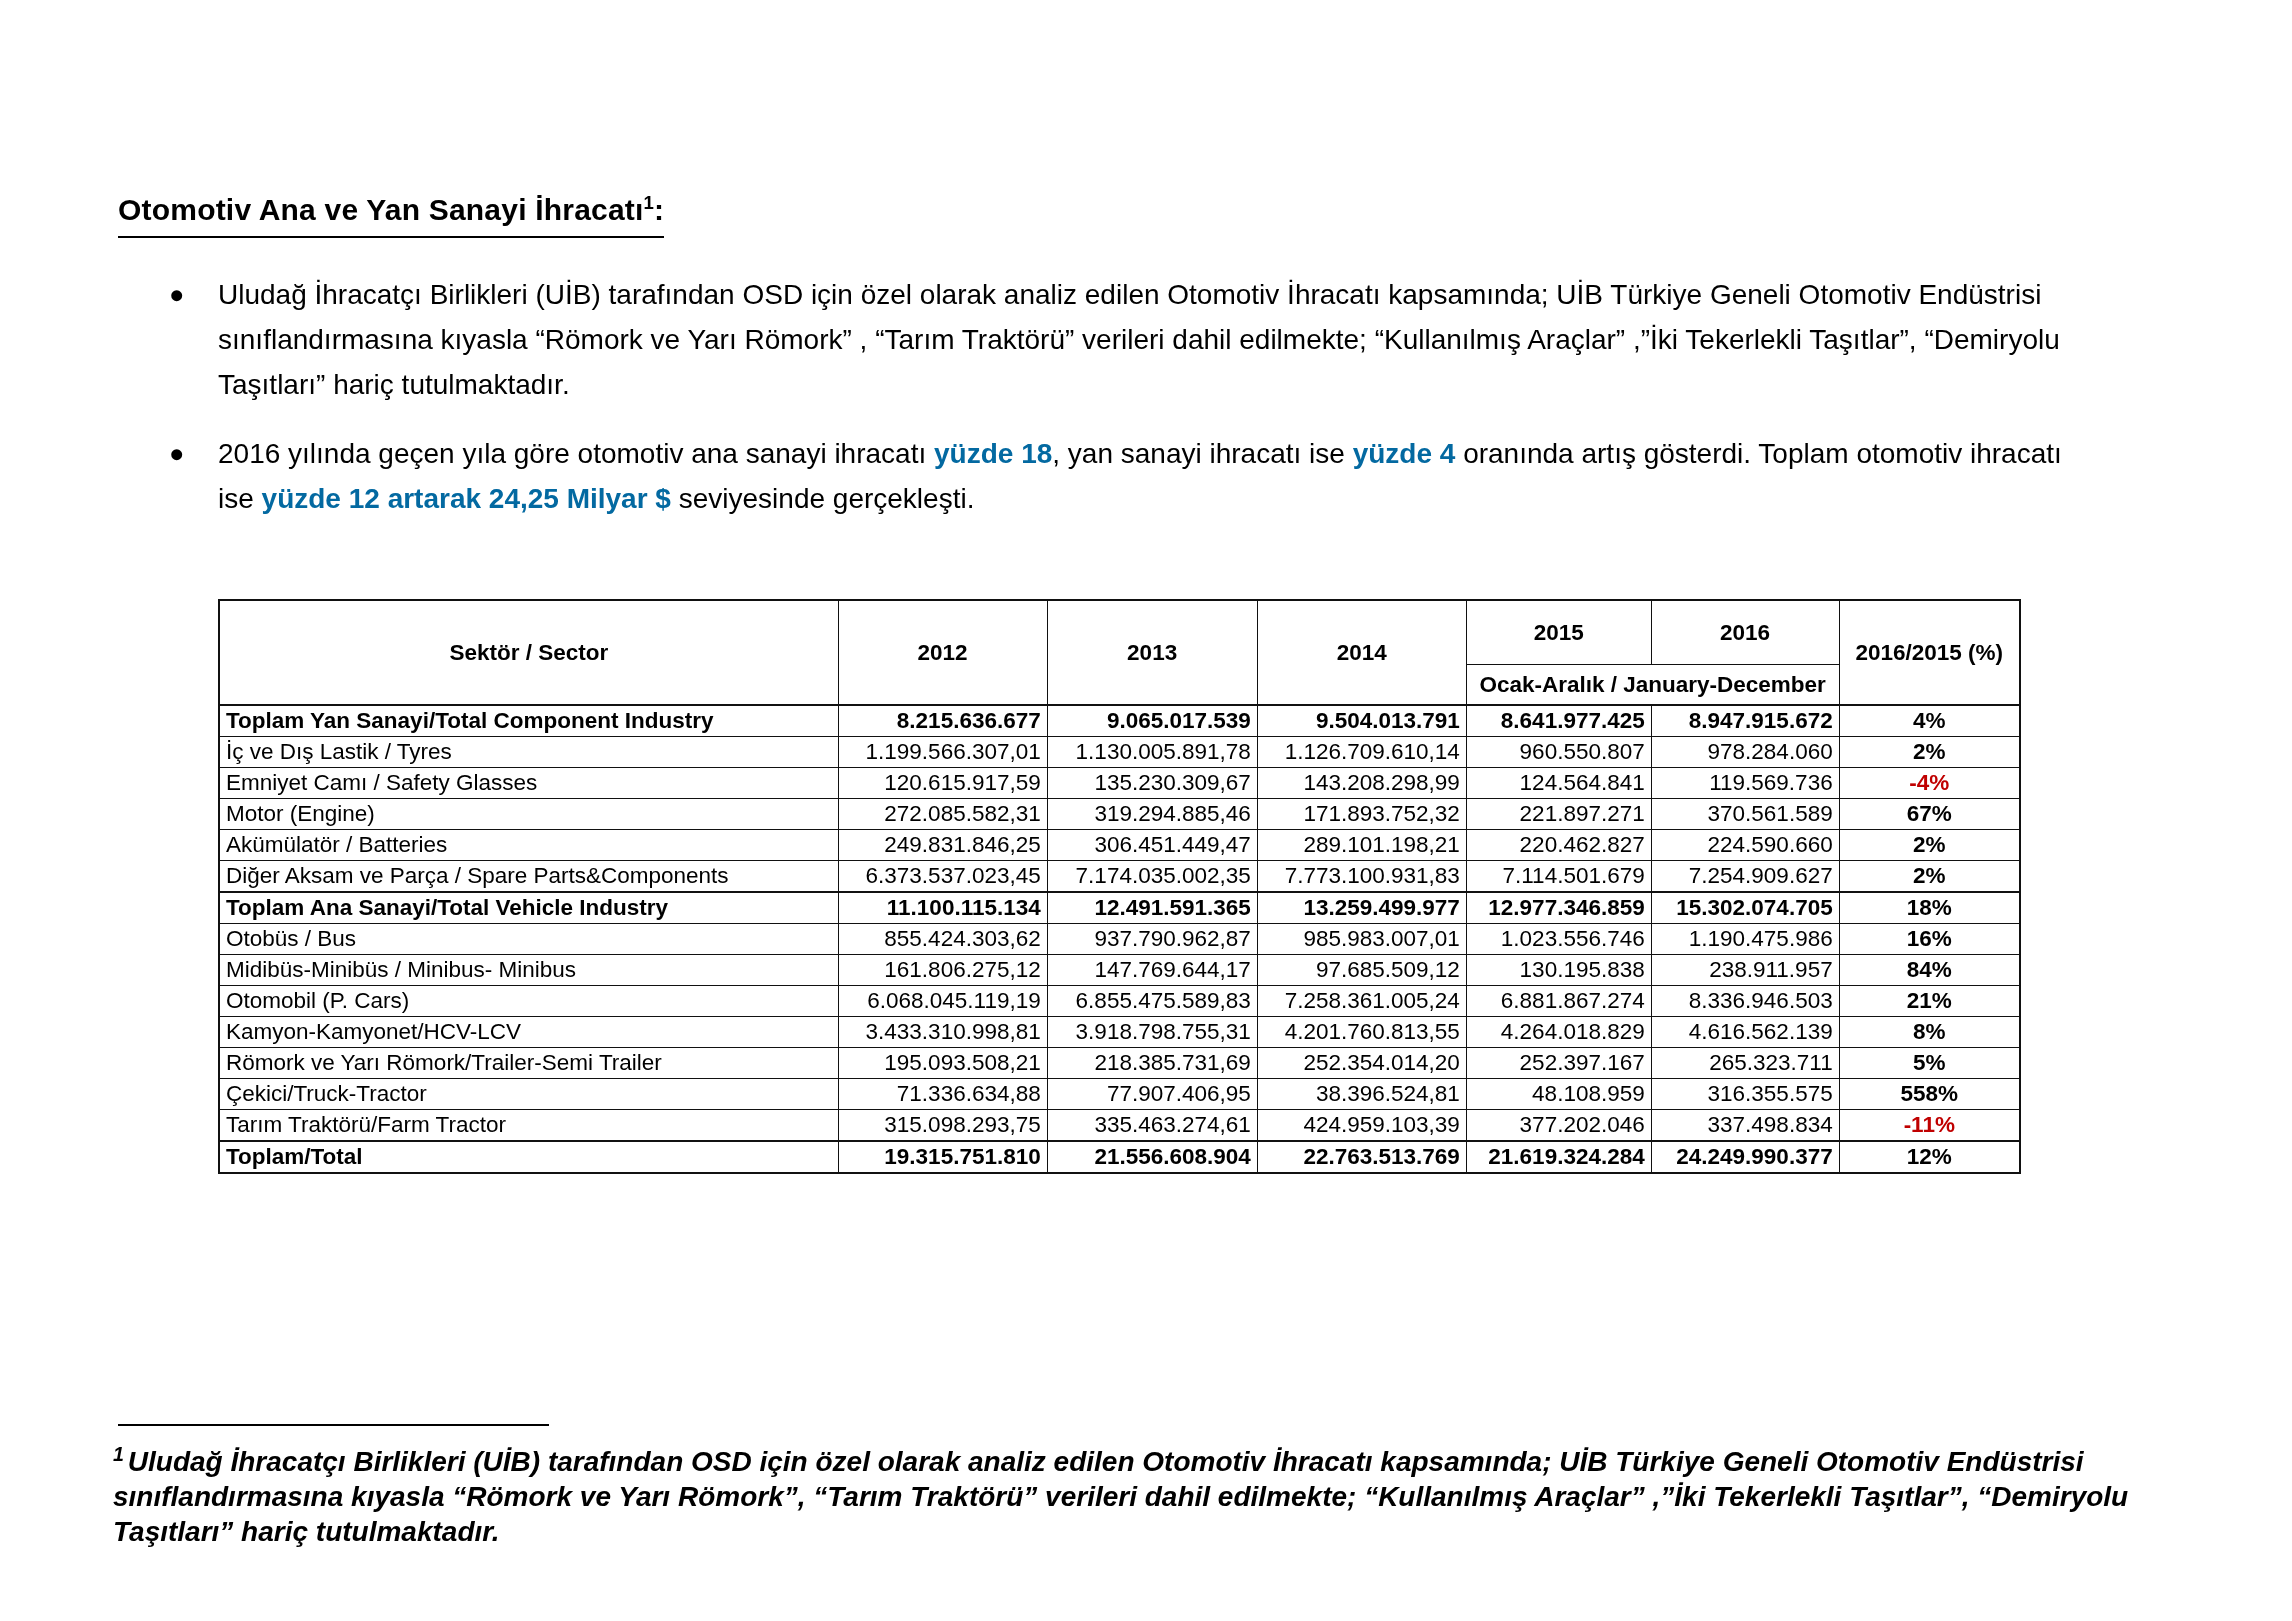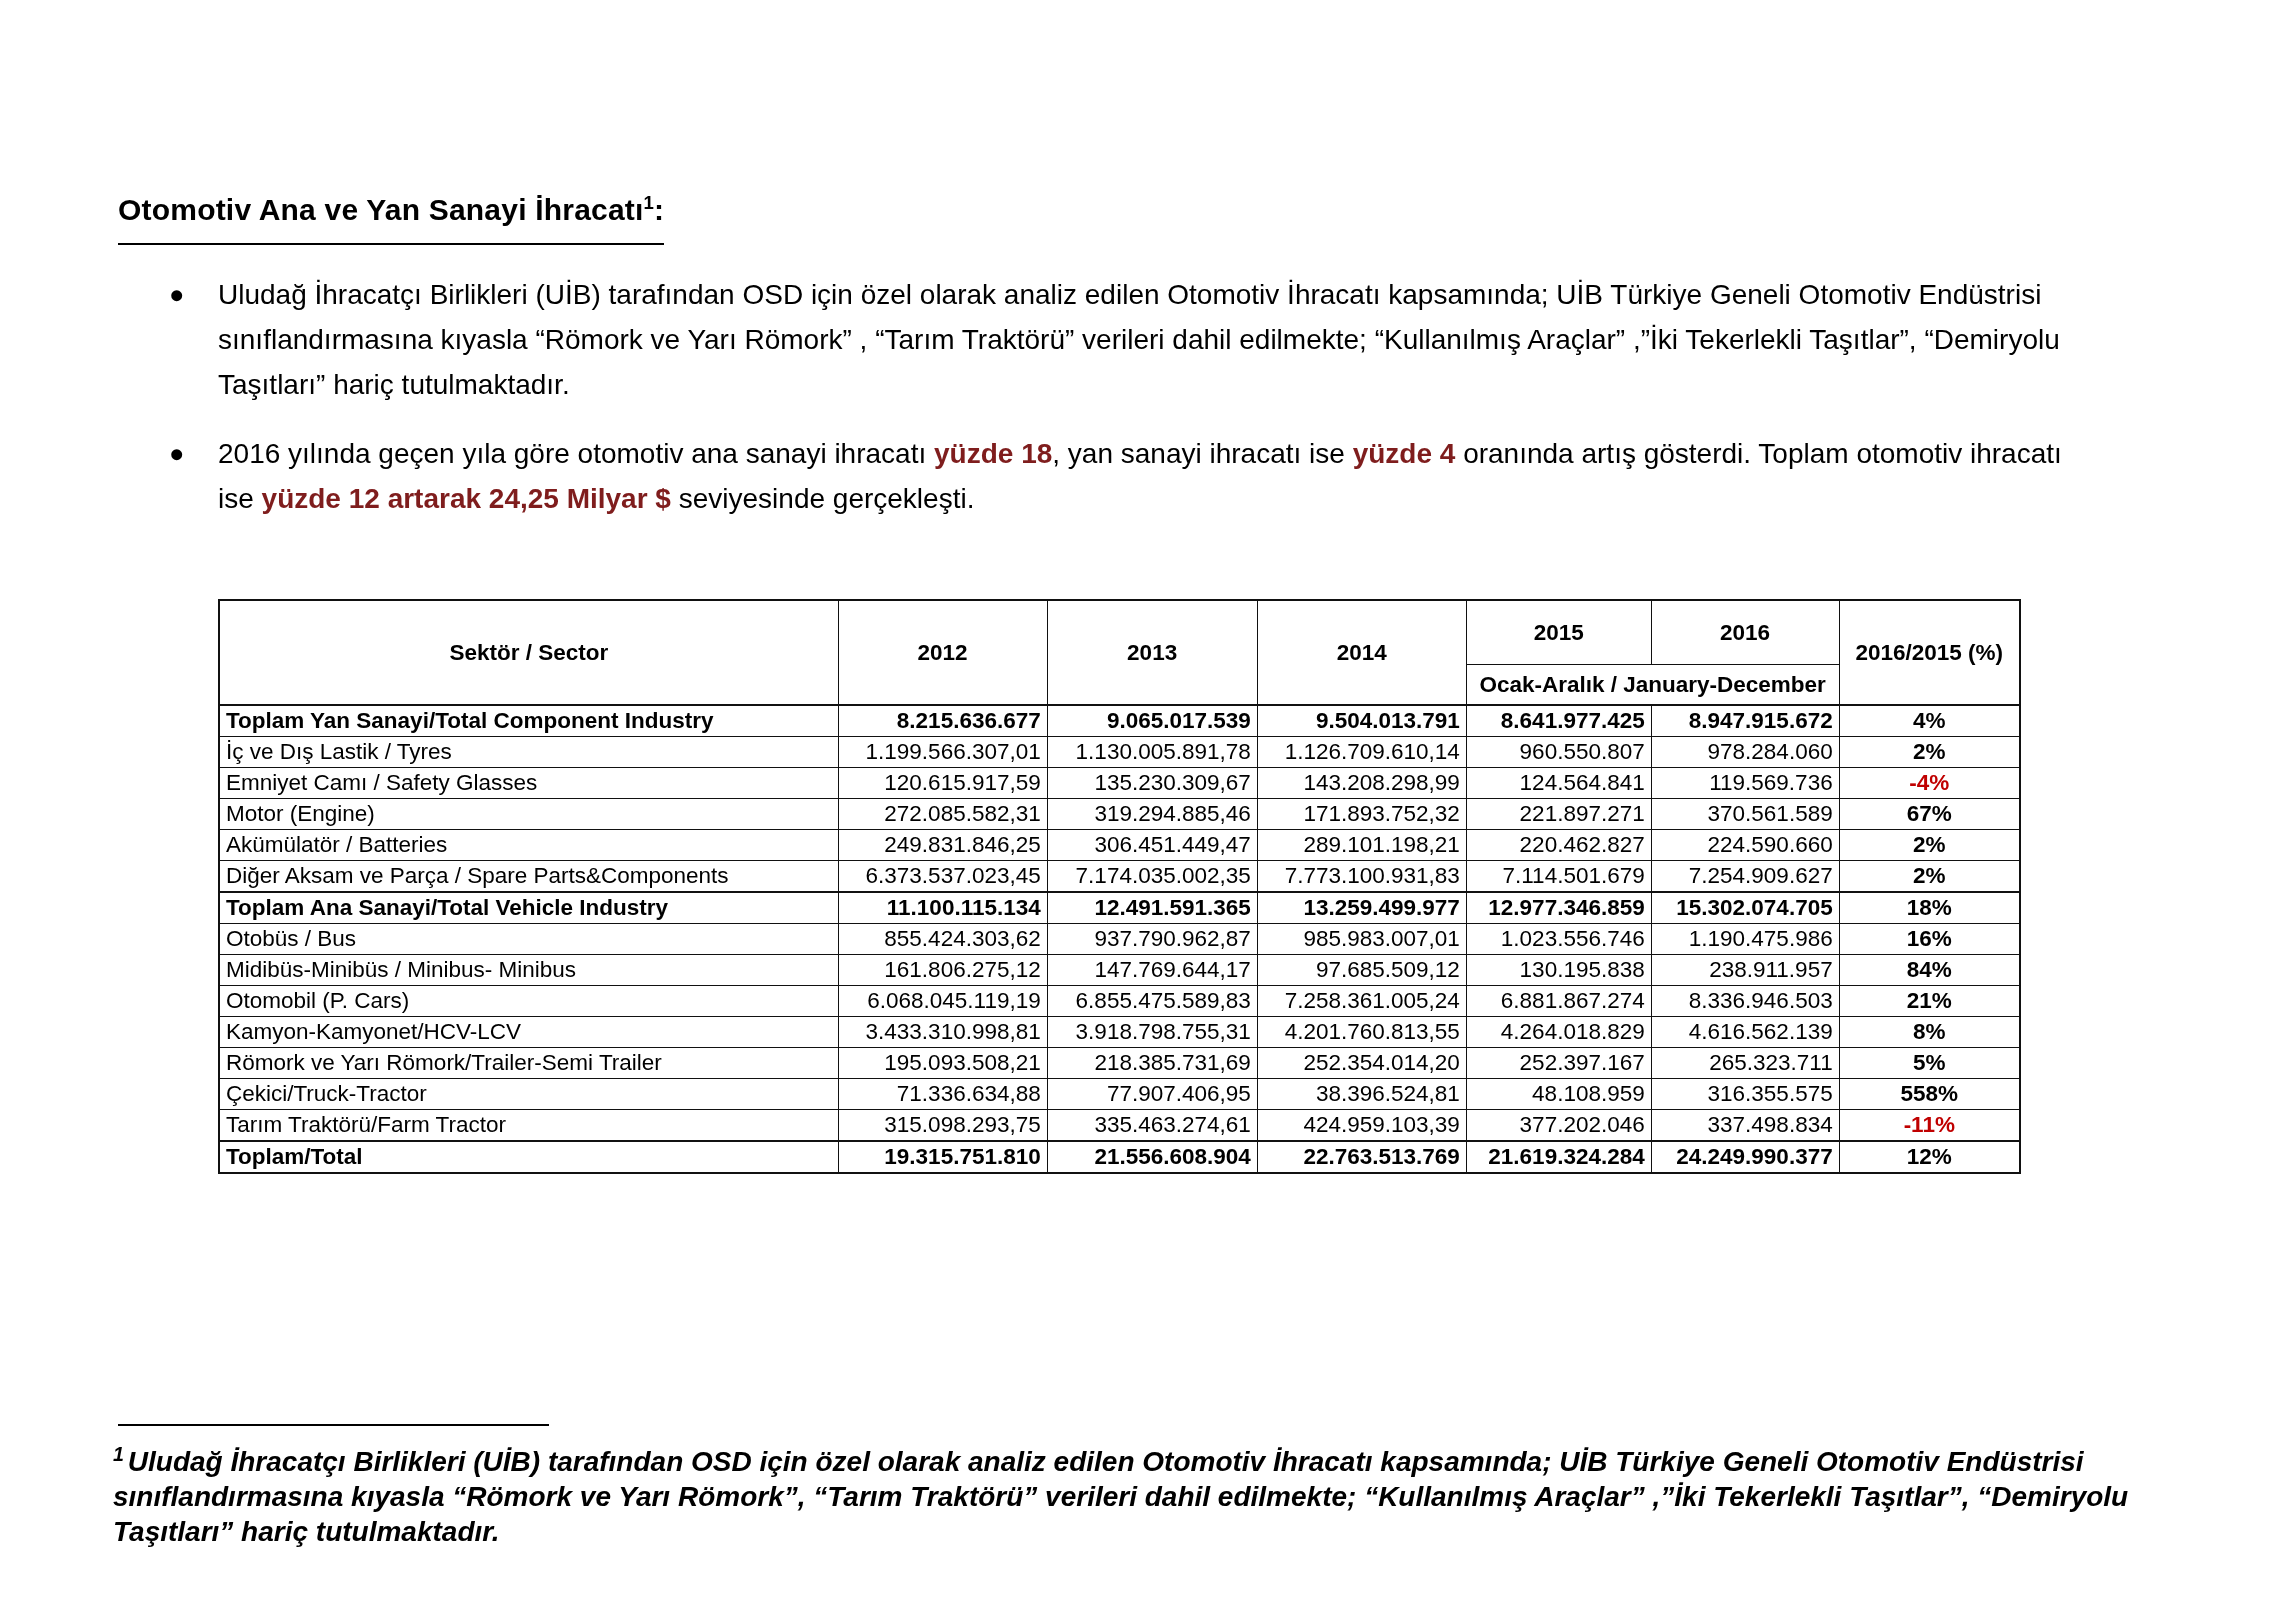--- a/index.html
+++ b/index.html
@@ -18,21 +18,21 @@
     position: absolute;
     left: 118px;
     top: 192px;
     margin: 0;
     font-size: 30px;
     font-weight: bold;
     letter-spacing: 0.2px;
   }
   .title-underline {
     border-bottom: 2.9px solid #000;
-    padding-bottom: 17px;
+    padding-bottom: 10px;
   }
   .doc-title sup { font-size: 0.62em; }
 
   
   .bullets {
     position: absolute;
     left: 167px;
     top: 272px;
     width: 1911px;
     margin: 0;
@@ -45,21 +45,21 @@
     position: relative;
     padding-left: 51px;
     margin-bottom: 23.5px;
   }
   .bullet-glyph {
     position: absolute;
     left: 2px;
     top: 0;
     font-size: 25.5px;
   }
-  .green-bold { color: #7f1d1d; font-weight: bold; }
+  .green-bold { color: #0369a1; font-weight: bold; }
 
   
   .table-wrap {
     position: absolute;
     left: 218px;
     top: 599px;
     width: 1803px;
     border-radius: 22px;
   }
   table.export-table {

